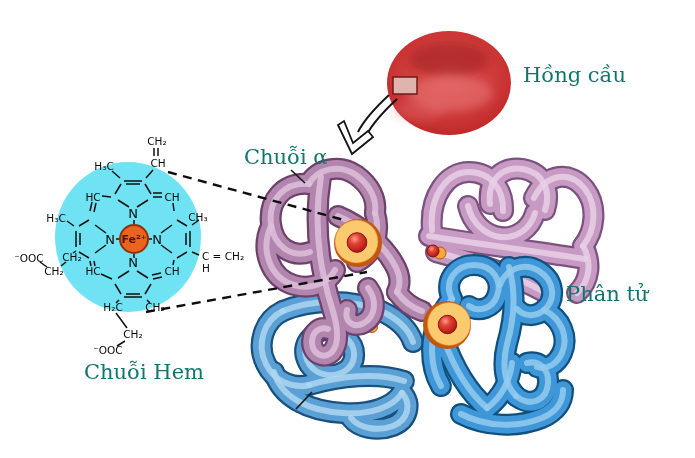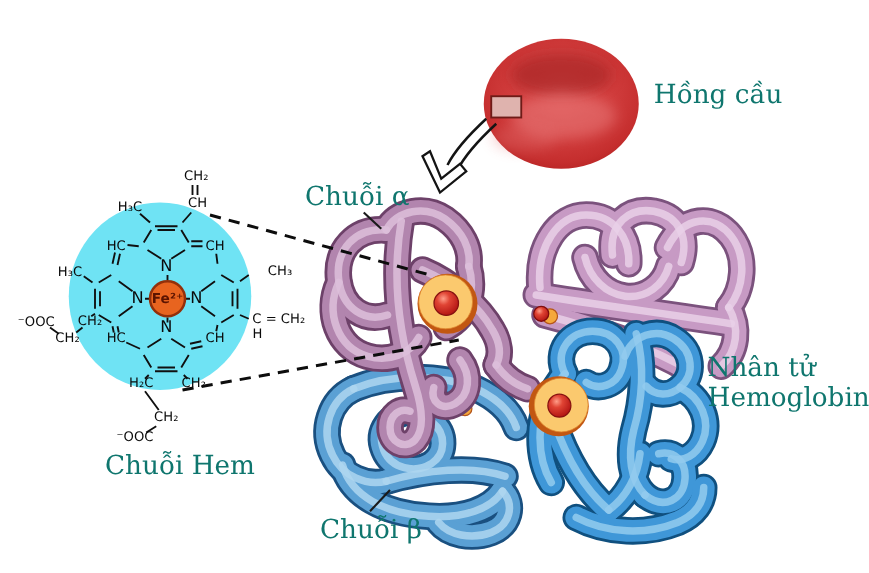--- a/index.html
+++ b/index.html
@@ -264,39 +264,37 @@
   </svg>
 
   <div>
       <div class="chem" style="left: 157px; top: 141px;">CH₂</div>
       <div class="chem" style="left: 158px; top: 163px;">CH</div>
       <div class="chem" style="left: 104px; top: 166px;">H₃C</div>
       <div class="chem" style="left: 93px; top: 197px;">HC</div>
       <div class="chem" style="left: 172px; top: 197px;">CH</div>
       <div class="chem" style="left: 133px; top: 213px; font-size: 13px;">N</div>
       <div class="chem" style="left: 56px; top: 218px;">H₃C</div>
-      <div class="chem" style="left: 224px; top: 217px;">CH₃</div>
+      <div class="chem" style="left: 198px; top: 217px;">CH₃</div>
       <div class="chem" style="left: 110px; top: 239px; font-size: 13px;">N</div>
       <div class="chem" style="left: 157px; top: 239px; font-size: 13px;">N</div>
       <div class="chem" style="left: 133px; top: 262px; font-size: 13px;">N</div>
       <div class="chem" style="left: 29px; top: 258px;">⁻OOC</div>
       <div class="chem" style="left: 72px; top: 257px;">CH₂</div>
       <div class="chem" style="left: 54px; top: 271px;">CH₂</div>
       <div class="chem" style="left: 223px; top: 256px;">C = CH₂</div>
       <div class="chem" style="left: 206px; top: 268px;">H</div>
       <div class="chem" style="left: 93px; top: 271px;">HC</div>
       <div class="chem" style="left: 172px; top: 271px;">CH</div>
       <div class="chem" style="left: 113px; top: 307px;">H₂C</div>
       <div class="chem" style="left: 155px; top: 307px;">CH₂</div>
       <div class="chem" style="left: 133px; top: 334px;">CH₂</div>
       <div class="chem" style="left: 108px; top: 350px;">⁻OOC</div>
     </div>
   <div class="fe-label" style="left:134px;top:239px;">Fe²⁺</div>
 
   <div class="cap cap-hongcau">Hồng cầu</div>
   <div class="cap cap-alpha">Chuỗi α</div>
-  <div class="cap cap-beta">Chuỗi β</div>
   <div class="cap cap-phantu">
-    <div>Nhân tử</div>
-    <div>Hemoglobin</div>
+    <div>Phân tử</div>
   </div>
   <div class="cap cap-nhanhem">Chuỗi Hem</div>
 </div>
 
 </body></html>

